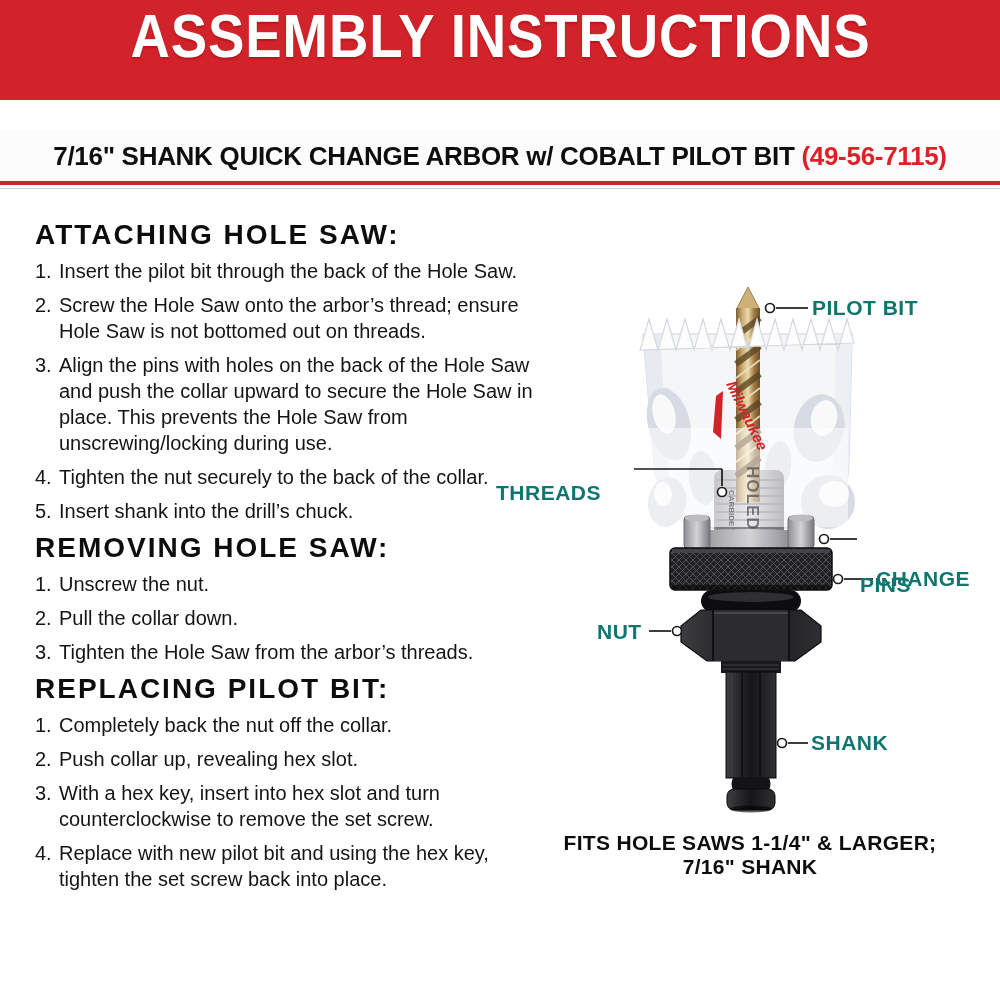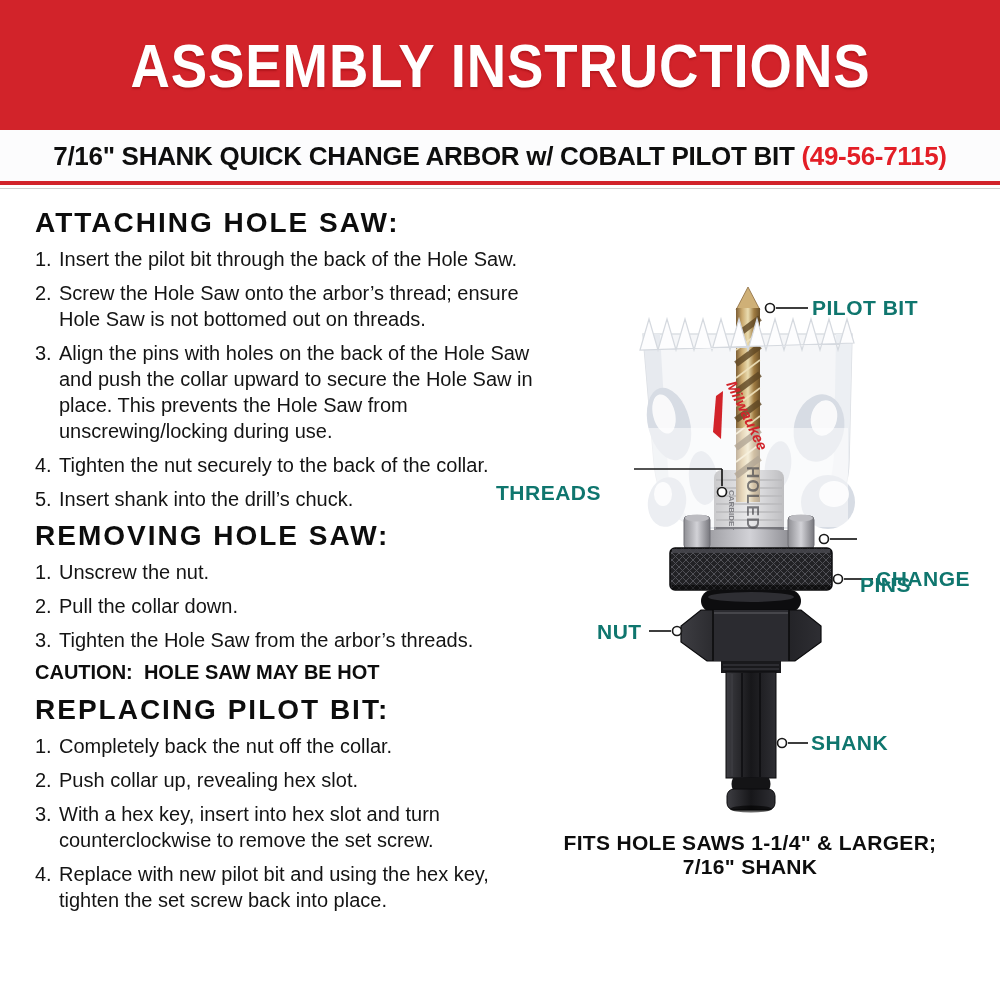--- a/index.html
+++ b/index.html
@@ -1,38 +1,38 @@
 <!DOCTYPE html>
 <html><head>
 <meta charset="utf-8">
 <style>
   html,body{margin:0;padding:0;}
   body{font-family:"Liberation Sans","DejaVu Sans",sans-serif;background:#ffffff;}
   #page{position:relative;width:1000px;height:1000px;background:#ffffff;overflow:hidden;}
 
   
-  .banner{position:absolute;left:0;top:0;width:1000px;height:130px;background:#d2232a;
-          display:flex;align-items:center;justify-content:center;}
+  .banner{position:absolute;left:0;top:0;width:1000px;height:100px;background:#d2232a;
+          display:flex;align-items:flex-start;justify-content:center;}
   .banner-title{color:#ffffff;font-weight:900;font-size:62px;letter-spacing:1px;
           transform:scaleX(0.88);transform-origin:center;white-space:nowrap;
           text-shadow:0 2px 2px rgba(120,0,0,.35);}
 
   
   .subtitle{position:absolute;left:0;top:130px;width:1000px;height:52px;background:#fcfcfd;
           display:flex;align-items:center;justify-content:center;white-space:pre;
           font-weight:800;font-size:26px;color:#0e0e0e;letter-spacing:-0.3px;}
   .part-number{color:#e31e26;}
   .rule-red{position:absolute;left:0;top:181px;width:1000px;height:4px;background:#d2232a;}
   .rule-gray{position:absolute;left:0;top:188px;width:1000px;height:1px;background:#cfcfcf;}
 
   
   .instructions{position:absolute;left:35px;top:207px;width:516px;color:#141414;}
   .sec-heading{font-size:28px;font-weight:900;letter-spacing:2px;color:#0d0d0d;
           margin:8px 0 7px 0;white-space:nowrap;}
-  .sec-heading.first{margin-top:0;}
+  .sec-heading.first{margin-top:12px;}
   .item{display:flex;margin:0 0 8px 0;font-size:20px;line-height:1.3;}
   .item .num{width:24px;flex:0 0 24px;}
   .item .txt{flex:1;}
   .caution{font-size:20px;font-weight:800;margin:2px 0 10px 0;white-space:pre-wrap;color:#0d0d0d;}
   .footnote{font-size:20px;font-style:italic;margin-top:4px;color:#141414;}
 
   
   .diagram-svg{position:absolute;left:500px;top:268px;width:500px;height:645px;}
   .lbl{position:absolute;font-weight:800;font-size:21px;letter-spacing:.5px;color:#0f766e;
           white-space:nowrap;}
@@ -88,21 +88,20 @@
       <span class="txt">Unscrew the nut.</span>
     </div>
     <div class="item">
       <span class="num">2.</span>
       <span class="txt">Pull the collar down.</span>
     </div>
     <div class="item">
       <span class="num">3.</span>
       <span class="txt">Tighten the Hole Saw from the arbor’s threads.</span>
     </div>
-    <div class="caution">CAUTION:  HOLE SAW MAY BE HOT</div>
 
     <div class="sec-heading">REPLACING PILOT BIT:</div>
     <div class="item">
       <span class="num">1.</span>
       <span class="txt">Completely back the nut off the collar.</span>
     </div>
     <div class="item">
       <span class="num">2.</span>
       <span class="txt">Push collar up, revealing hex slot.</span>
     </div>

